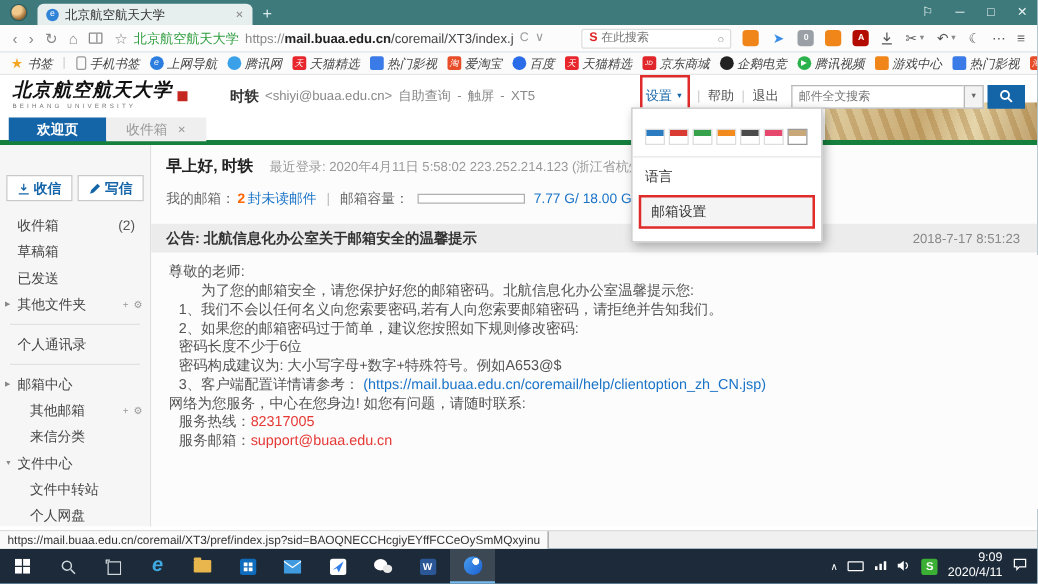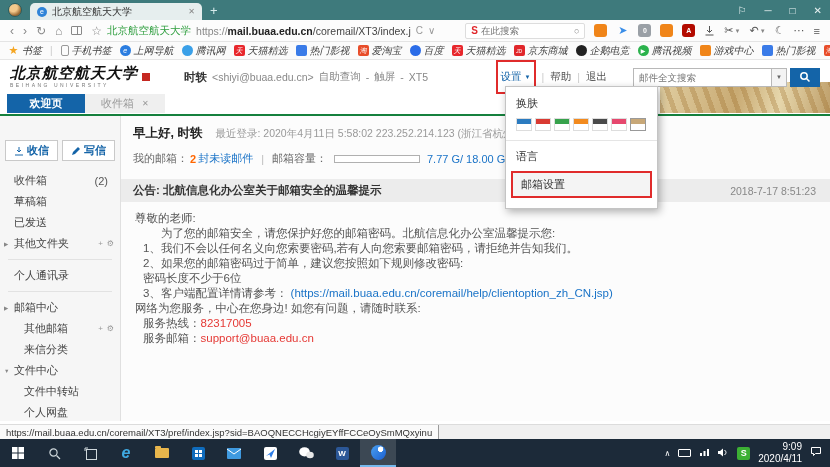--- a/index.html
+++ b/index.html
@@ -48,25 +48,25 @@
 .logo-txt{display:flex;flex-direction:column;line-height:1}
 .logo-cn{font-family:"Liberation Serif","DejaVu Serif",serif;font-weight:bold;font-size:15px;letter-spacing:1px;color:#111;font-style:italic}
 .logo-en{font-size:5px;letter-spacing:2.5px;color:#777;margin-top:2px}
 .seal{width:8px;height:8px;background:#c52821;flex:0 0 auto}
 .userinfo{font-size:10.5px;color:#888;display:flex;align-items:center;gap:5px;white-space:nowrap}
 .uname{color:#333;font-weight:bold;font-size:11.5px}
 .hdr-right{margin-left:auto;display:flex;align-items:center;gap:6px;font-size:10.5px;color:#555;white-space:nowrap}
 .set-box{border:2px solid #e02b2b;padding:8px 3px;display:inline-flex;align-items:center;gap:3px;color:#1464a8}
 .set-box .crt{font-size:6px;color:#1464a8}
 .hsep{color:#ccc}
-.msearch{display:flex;align-items:center;margin-left:20px}
+.msearch{display:flex;align-items:center;margin-left:4px}
 .msearch input{width:138px;height:19px;border:1px solid #b8b8b8;border-right:0;font-size:9.5px;padding:0 5px;color:#888;outline:none;background:#fff;font-family:inherit}
 .mcaret{width:16px;height:19px;border:1px solid #b8b8b8;display:flex;align-items:center;justify-content:center;font-size:6px;color:#666;background:#f3f3f3}
 .mbtn{width:30px;height:19px;background:#1464a8;display:flex;align-items:center;justify-content:center;margin-left:3px}
-.mail-tabs{position:relative;z-index:2;height:22px;display:flex;align-items:flex-start;border-bottom:2px solid #15803d;padding-left:7px}
+.mail-tabs{position:relative;z-index:2;height:22px;display:flex;align-items:center;border-bottom:4px solid #15803d;padding-left:7px}
 .mtab{height:19px;display:flex;align-items:center;justify-content:center;font-size:11px;padding:0 16px;gap:8px}
 .mtab.active{background:#1464a8;color:#fff;font-weight:bold;width:78px;padding:0}
 .mtab.inactive{background:#efefef;color:#999}
 .mtab .tclose{font-size:8px;color:#999}
 
 .mail-body{display:flex;height:305px}
 .sidebar{width:121px;background:#f6f6f6;border-right:1px solid #e0e0e0;padding-top:24px;font-size:11px;color:#444;flex:0 0 auto}
 .sbtns{display:flex;gap:4px;padding:0 5px 9px}
 .sbtn{flex:1;height:21px;background:#fff;border:1px solid #c9c9c9;color:#1464a8;font-weight:bold;font-size:11px;display:flex;align-items:center;justify-content:center;gap:3px}
 .srow{height:21px;display:flex;align-items:center;padding-left:14px;position:relative}
@@ -386,30 +386,30 @@
         <div class="band">
           <b>公告: 北航信息化办公室关于邮箱安全的温馨提示</b>
           <span class="date">2018-7-17 8:51:23</span>
         </div>
         <div class="ann">
           <div>尊敬的老师:</div>
           <div class="ind2">为了您的邮箱安全，请您保护好您的邮箱密码。北航信息化办公室温馨提示您:</div>
           <div class="ind1">1、我们不会以任何名义向您索要密码,若有人向您索要邮箱密码，请拒绝并告知我们。</div>
           <div class="ind1">2、如果您的邮箱密码过于简单，建议您按照如下规则修改密码:</div>
           <div class="ind1">密码长度不少于6位</div>
+          <div class="ind1">密码构成建议为: 大小写字母+数字+特殊符号。例如A653@$</div>
           <div class="ind1"><span>3、客户端配置详情请参考：</span> <span class="lnk">(https://mail.buaa.edu.cn/coremail/help/clientoption_zh_CN.jsp)</span></div>
           <div>网络为您服务，中心在您身边! 如您有问题，请随时联系:</div>
           <div class="ind1"><span>服务热线：</span><span class="red">82317005</span></div>
           <div class="ind1"><span>服务邮箱：</span><span class="red">support@buaa.edu.cn</span></div>
         </div>
       </div>
     </div>
 
     <div class="dropdown">
-      <div>换肤</div>
       <div class="swatches">
         <span class="swatch" style="background: linear-gradient(rgb(43, 123, 192) 0px, rgb(43, 123, 192) 46%, rgb(255, 255, 255) 46%);"></span>
         <span class="swatch" style="background: linear-gradient(rgb(217, 58, 50) 0px, rgb(217, 58, 50) 46%, rgb(255, 255, 255) 46%);"></span>
         <span class="swatch" style="background: linear-gradient(rgb(55, 162, 76) 0px, rgb(55, 162, 76) 46%, rgb(255, 255, 255) 46%);"></span>
         <span class="swatch" style="background: linear-gradient(rgb(242, 138, 30) 0px, rgb(242, 138, 30) 46%, rgb(255, 255, 255) 46%);"></span>
         <span class="swatch" style="background: linear-gradient(rgb(74, 74, 74) 0px, rgb(74, 74, 74) 46%, rgb(255, 255, 255) 46%);"></span>
         <span class="swatch" style="background: linear-gradient(rgb(230, 72, 110) 0px, rgb(230, 72, 110) 46%, rgb(255, 255, 255) 46%);"></span>
         <span class="swatch" style="background: linear-gradient(rgb(200, 168, 120) 0px, rgb(200, 168, 120) 46%, rgb(255, 255, 255) 46%);"></span>
       </div>
       <div class="ddiv"></div>

